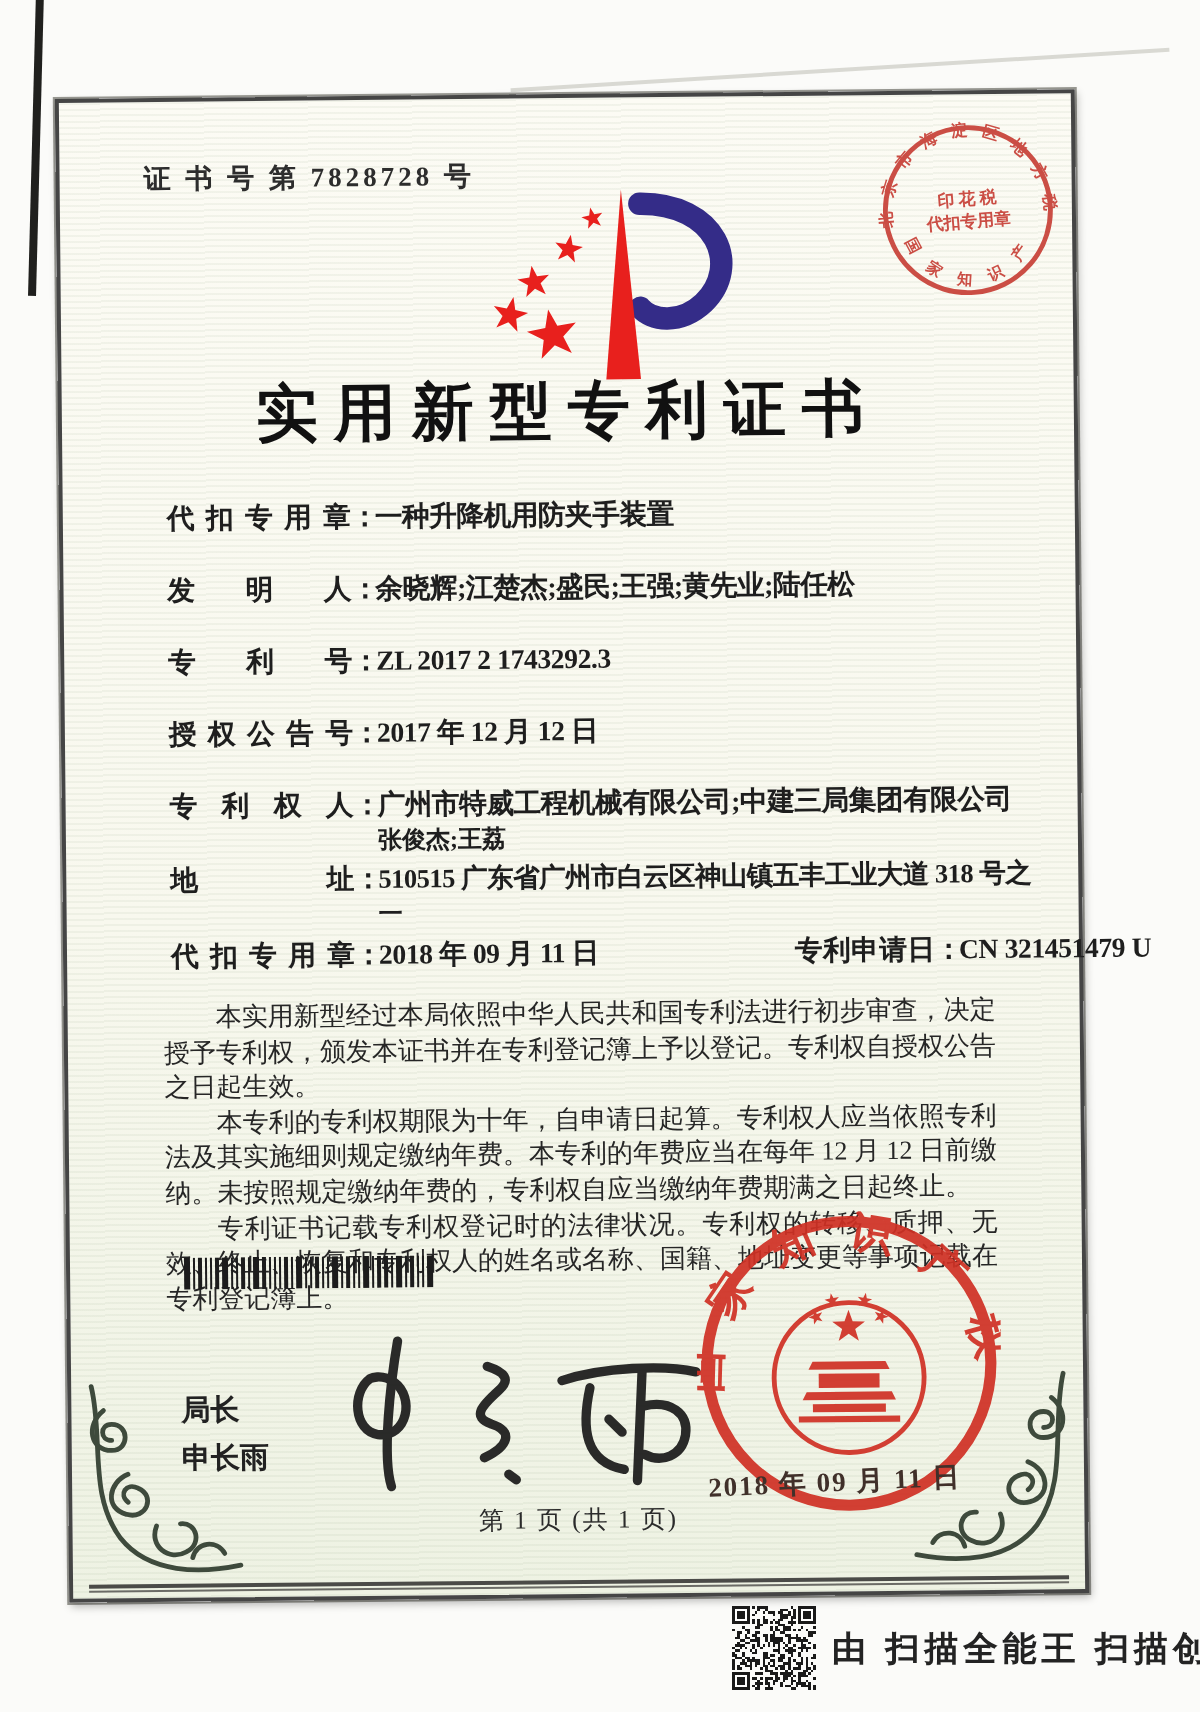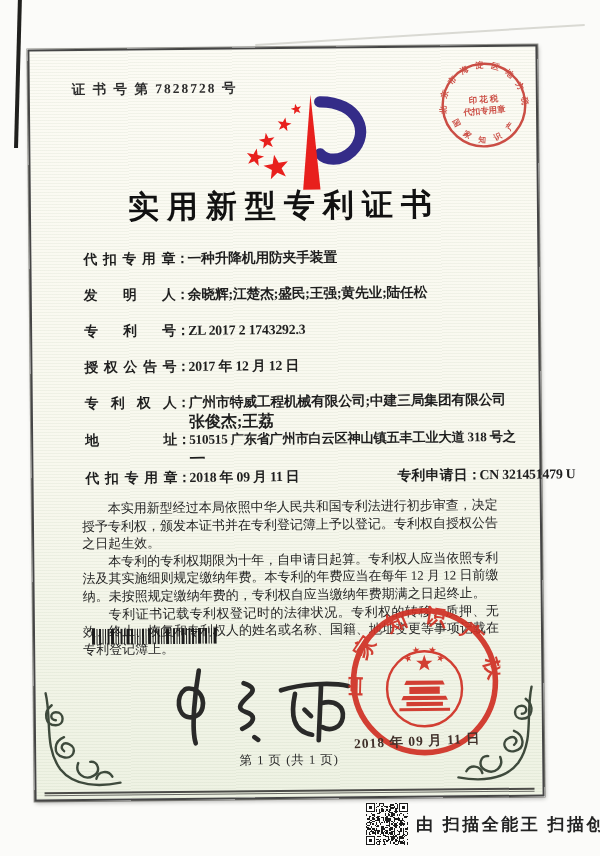--- a/index.html
+++ b/index.html
@@ -31,21 +31,21 @@
   .title {
     position:absolute; left:0; top:136px; width:100%;
     text-align:center; font-size:31px; font-weight:700; letter-spacing:8px;
     color:#111; white-space:nowrap;
   }
   
   .frow { position:absolute; left:52px; font-size:13.8px; font-weight:600; color:#1e1e1e; white-space:nowrap; }
   .flabel { display:inline-block; width:92px; text-align:justify; text-align-last:justify; vertical-align:top; }
   .fcolon { display:inline-block; width:12px; }
   .fvalue { display:inline-block; letter-spacing:-0.2px; }
-  .fline2 { position:absolute; left:156px; font-size:16px; font-weight:600; color:#1e1e1e; white-space:nowrap; }
+  .fline2 { position:absolute; left:156px; font-size:12px; font-weight:600; color:#1e1e1e; white-space:nowrap; }
   .grant-pair { position:absolute; left:312px; top:0; }
   .grant-pair .flabel { width:70px; }
   
   .body-text { position:absolute; left:48px; top:449px; width:416px; font-size:13px; line-height:17.6px; color:#262626; text-align:justify; }
   .body-text p { text-indent:2em; }
   
   .barcode { position:absolute; left:55px; top:578px; width:152px; height:16px; }
   .barcode svg { width:100%; height:100%; }
   
   .signer { position:absolute; left:55px; top:643px; font-size:14.5px; font-weight:700; color:#222; line-height:24px; }
@@ -183,20 +183,24 @@
           <rect x="108" y="0" width="3" height="16"></rect>
           <rect x="112.5" y="0" width="1" height="16"></rect>
           <rect x="115" y="0" width="2" height="16"></rect>
           <rect x="118.5" y="0" width="1" height="16"></rect>
           <rect x="121" y="0" width="1" height="16"></rect>
           <rect x="123.5" y="0" width="3" height="16"></rect>
         </g>
       </svg>
   </div>
 
+  <div class="signer">
+    <div>局长</div>
+    <div>申长雨</div>
+  </div>
 
   <div class="signature">
     <svg viewBox="0 0 220 100" width="205" height="100">
       <g fill="none" stroke="#151515" stroke-width="5" stroke-linecap="round" opacity="0.9">
         <path d="M38,10 C34,32 29,72 34,88"></path>
         <path d="M23,30 C13,37 14,58 27,60 C43,62 47,40 36,32 C29,27 23,30 23,30"></path>
         <path d="M86,24 C95,27 99,31 92,37 C83,45 77,51 88,55 C100,59 97,67 84,73"></path>
         <path d="M97,82 l4,3"></path>
         <path d="M126,32 C148,25 181,24 198,28"></path>
         <path d="M141,36 C136,58 138,76 159,80"></path>

